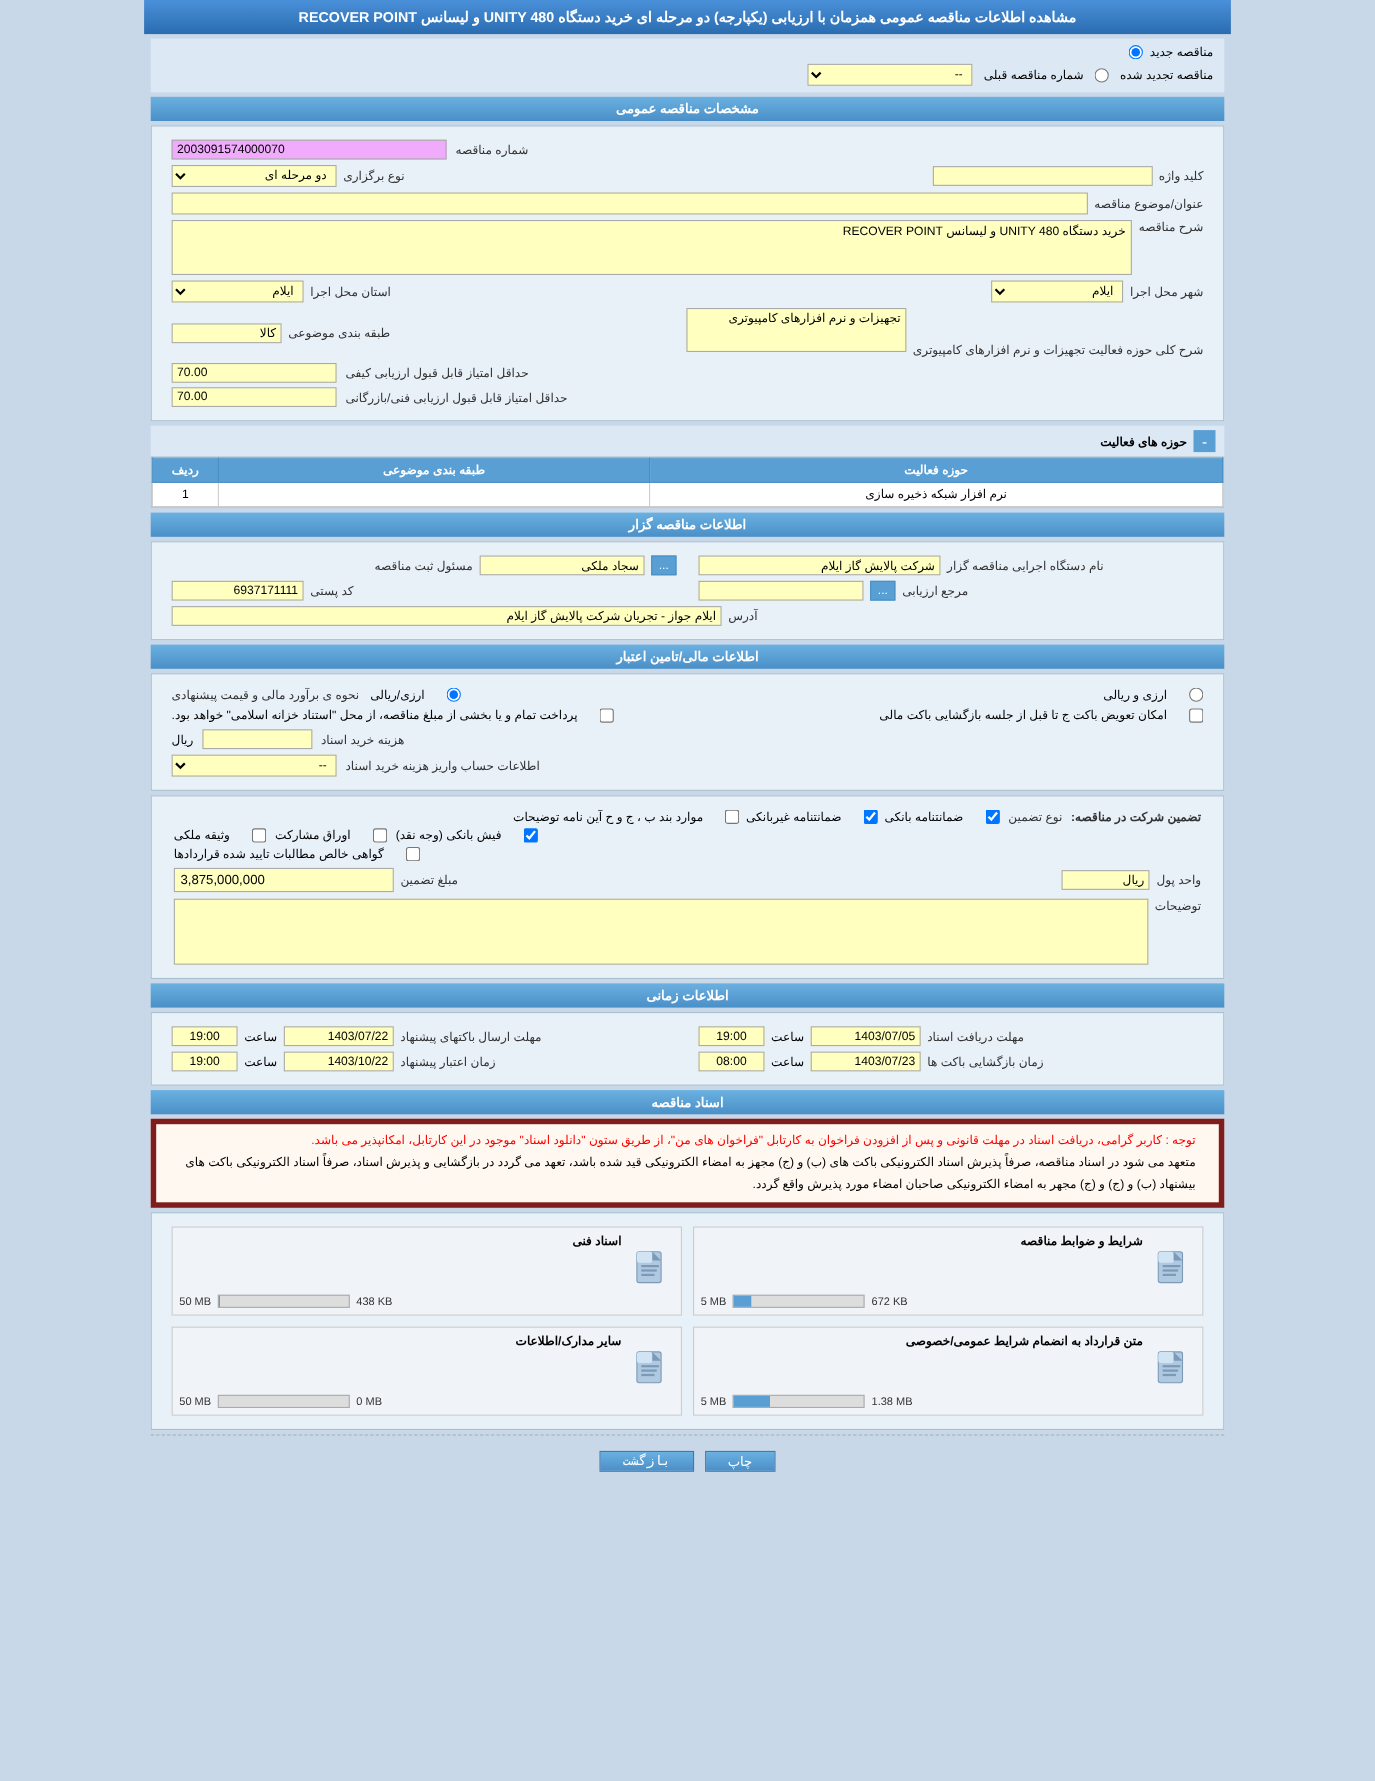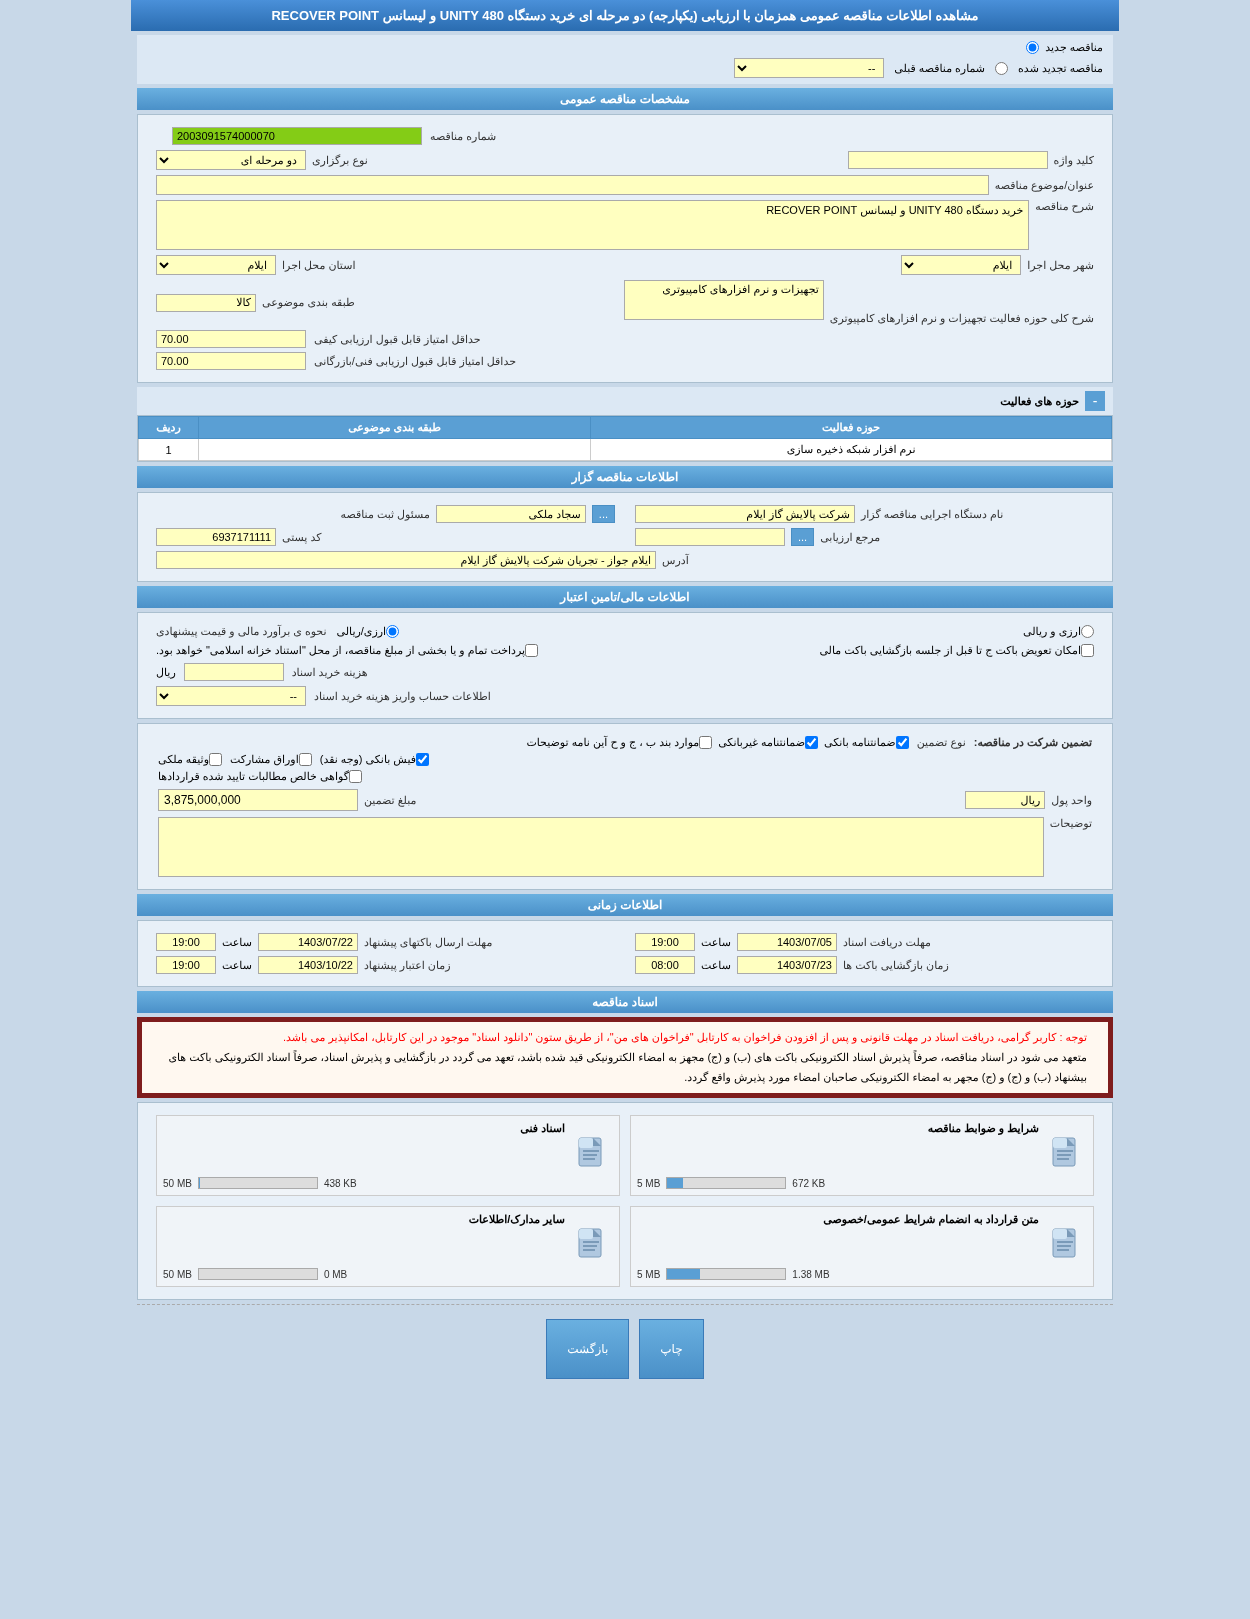--- a/index.html
+++ b/index.html
@@ -137,21 +137,21 @@
       align-items: center;
       justify-content: flex-end;
       gap: 6px;
     }
     .financial-section {
       padding: 6px 10px;
     }
     .checkbox-label {
       display: flex;
       align-items: flex-end;
-      gap: 0;
+      gap: 20px;
       font-size: 11px;
     }
     .guarantee-section {
       padding: 6px 10px;
     }
     .guarantee-types {
       display: flex;
       flex-wrap: wrap;
       gap: 6px;
     }
@@ -277,24 +277,24 @@
       border: 1px solid #3a7ab8;
       padding: 0 20px;
       cursor: pointer;
       font-size: 12px;
       font-family: Tahoma, Arial, sans-serif;
     }
     .btn-back {
       background: linear-gradient(to bottom, #6ab0e0, #4a90c8);
       color: white;
       border: 1px solid #3a7ab8;
-      padding: 22px 20px;
+      padding: 1px 20px;
       cursor: pointer;
       font-size: 12px;
-      font-family: Liberation Sans, sans-serif;
+      font-family: Liberation Mono, monospace;
     }
     .full-width-row {
       grid-column: 1 / -1;
     }
     .separator {
       border: none;
       border-top: 1px dashed #aaa;
       margin: 4px 6px;
     }
     .table-collapse-btn {
@@ -344,21 +344,21 @@
   </div>
 
   <div class="section-header">
     <span>مشخصات مناقصه عمومی</span>
   </div>
   <div class="section">
     <div class="section-inner">
 
       <div style="display:flex; justify-content:flex-end; align-items:center; gap:8px; margin-bottom:5px;">
         <span class="info-label">شماره مناقصه</span>
-        <input type="text" class="form-input form-input-wide" value="2003091574000070" style="background: #84cc16; width: 250px; text-align: left; direction: ltr; margin-left: 16px;">
+        <input type="text" class="form-input form-input-wide" value="2003091574000070" style="background: #f0abfc; width: 250px; text-align: left; direction: ltr;">
       </div>
 
       <div style="display:flex; justify-content:space-between; margin-bottom:5px;">
         <div style="display:flex; align-items:center; gap:6px;">
           <span class="info-label">کلید واژه</span>
           <input type="text" class="form-input" style="width: 200px;">
         </div>
         <div style="display:flex; align-items:center; gap:6px;">
           <span class="info-label">نوع برگزاری</span>
           <select class="select-input" style="width:150px;">

